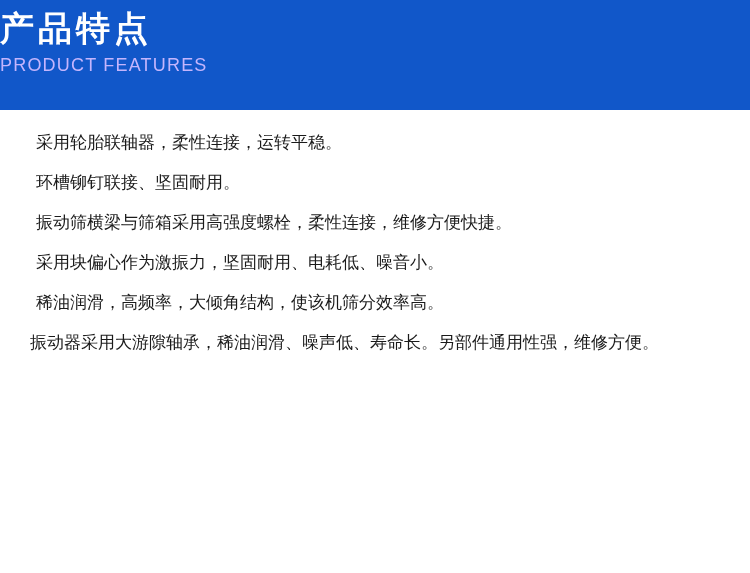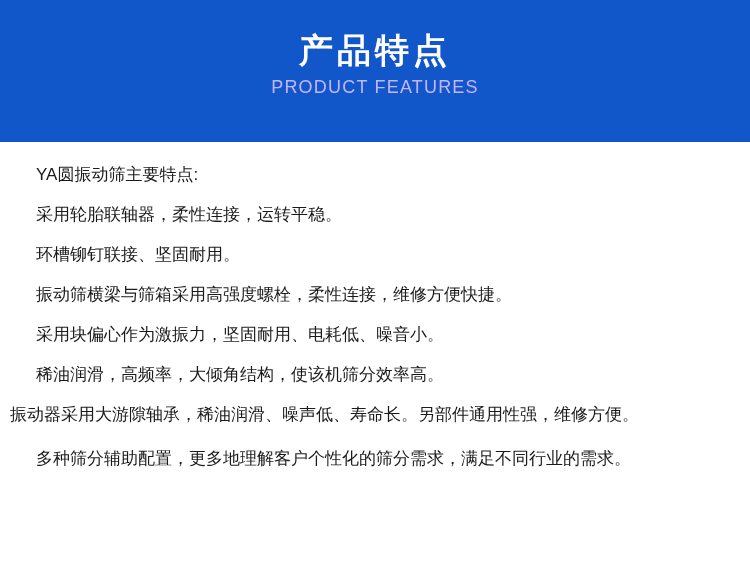--- a/index.html
+++ b/index.html
@@ -14,28 +14,27 @@
     overflow: hidden;
   }
   .page {
     position: relative;
     width: 750px;
     height: 573px;
     background: #ffffff;
   }
   .header {
     width: 750px;
-    height: 142px;
+    height: 110px;
     background: #1157c9;
     display: flex;
     flex-direction: column;
-    align-items: center;
     justify-content: flex-start;
     box-sizing: border-box;
-    padding-top: 28px;
+    padding-top: 6px;
   }
   .header-title-cn {
     color: #ffffff;
     font-size: 34px;
     font-weight: bold;
     letter-spacing: 4px;
     line-height: 44px;
     font-family: "Liberation Sans", sans-serif;
   }
   .header-title-en {
@@ -58,39 +57,38 @@
     line-height: 22px;
     margin: 0 0 18px 0;
     padding-left: 26px;
     text-indent: 0;
     font-family: "Liberation Sans", sans-serif;
     word-break: break-all;
   }
   .para.wrap {
     padding-left: 26px;
     text-indent: -26px;
+    margin-left: 20px;
   }
   .para.last {
     margin-top: 22px;
   }
 </style>
 </head>
 <body>
 
 <div class="page">
 
   <div class="header">
     <div class="header-title-cn">产品特点</div>
     <div class="header-title-en">PRODUCT FEATURES</div>
   </div>
 
   <div class="content">
-    <p class="para">YA圆振动筛主要特点:</p>
     <p class="para">采用轮胎联轴器，柔性连接，运转平稳。</p>
     <p class="para">环槽铆钉联接、坚固耐用。</p>
     <p class="para">振动筛横梁与筛箱采用高强度螺栓，柔性连接，维修方便快捷。</p>
     <p class="para">采用块偏心作为激振力，坚固耐用、电耗低、噪音小。</p>
     <p class="para">稀油润滑，高频率，大倾角结构，使该机筛分效率高。</p>
     <p class="para wrap">振动器采用大游隙轴承，稀油润滑、噪声低、寿命长。另部件通用性强，维修方便。</p>
-    <p class="para last">多种筛分辅助配置，更多地理解客户个性化的筛分需求，满足不同行业的需求。</p>
   </div>
 
 </div>
 
 </body></html>

